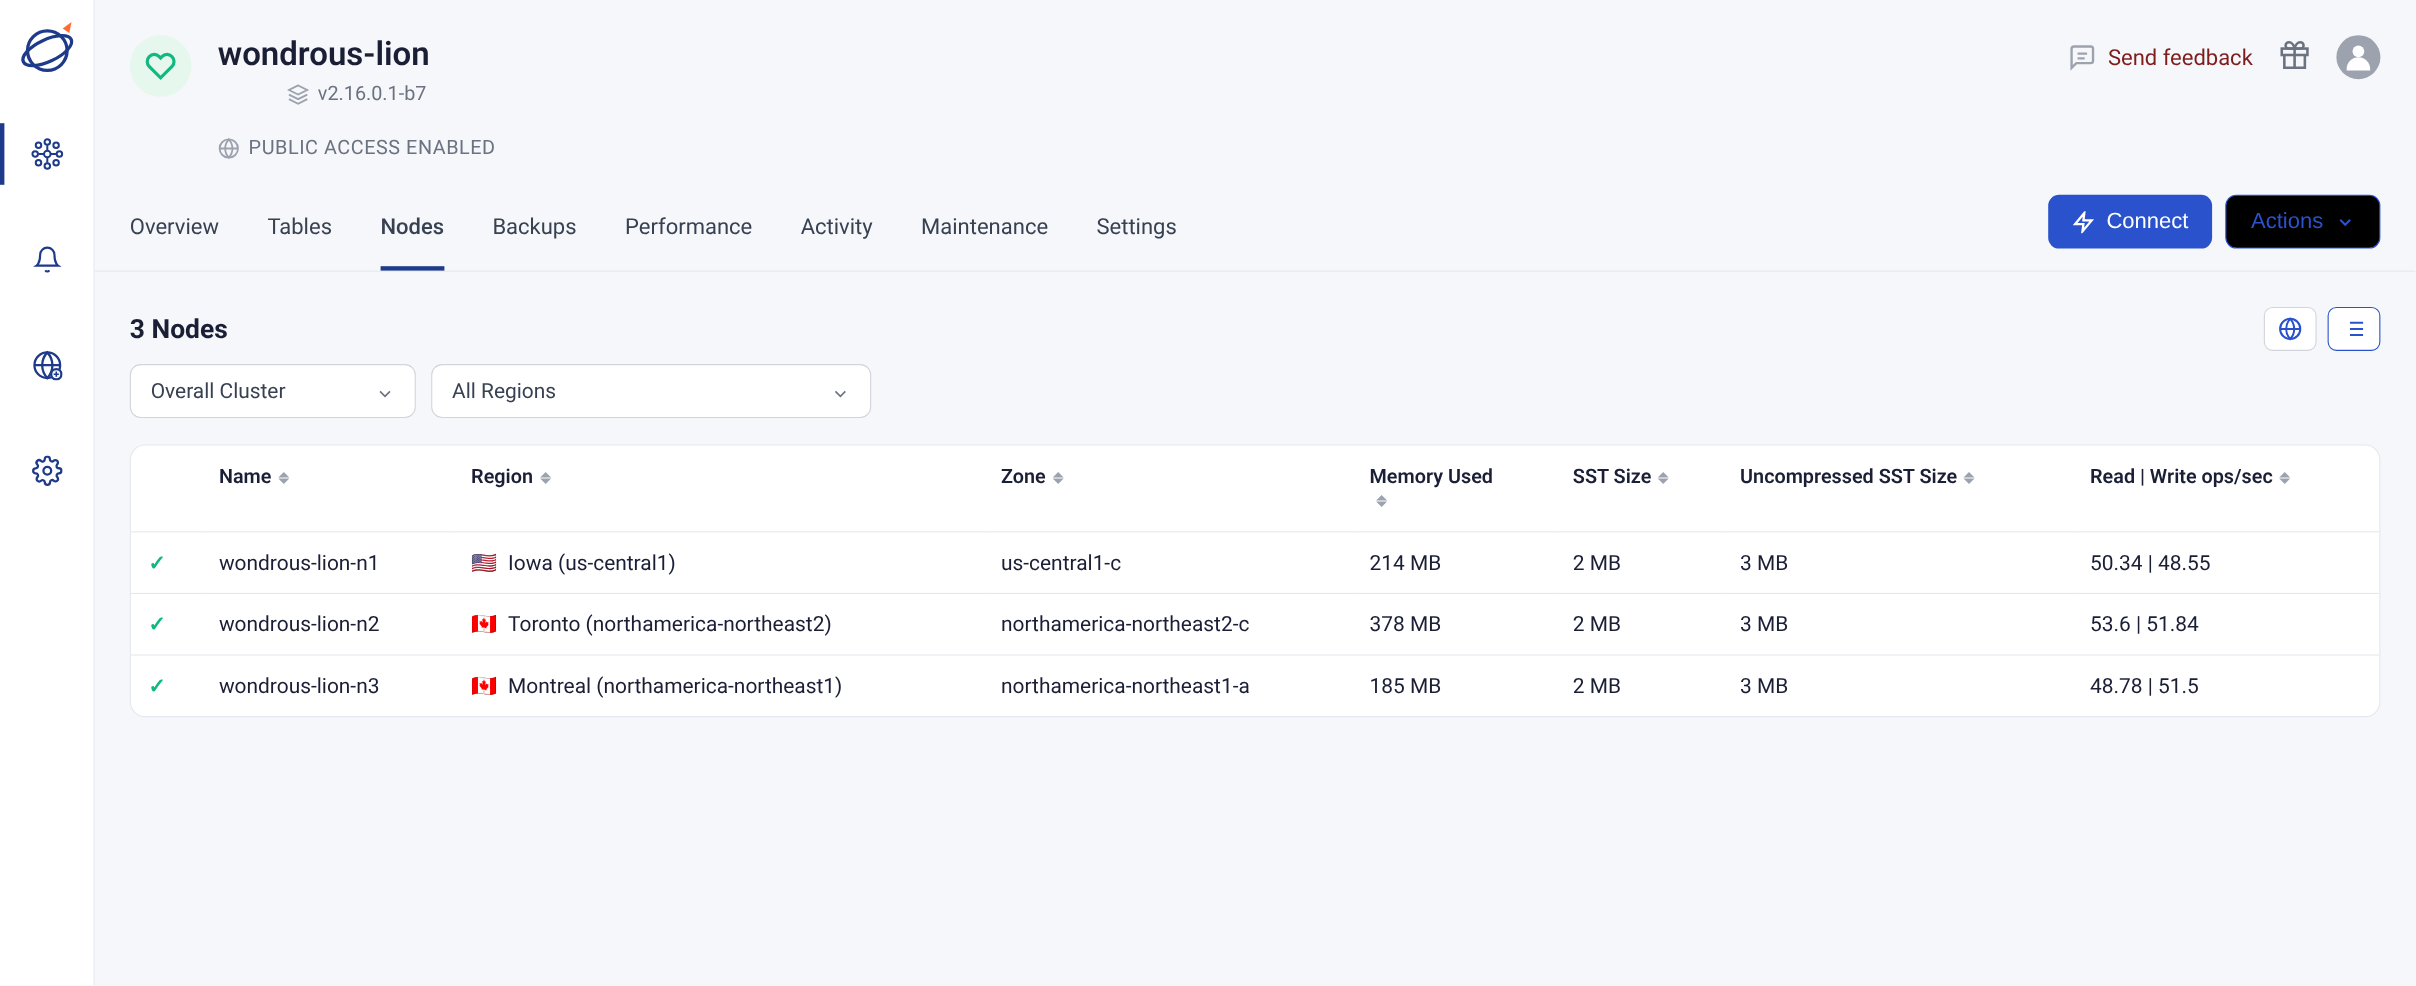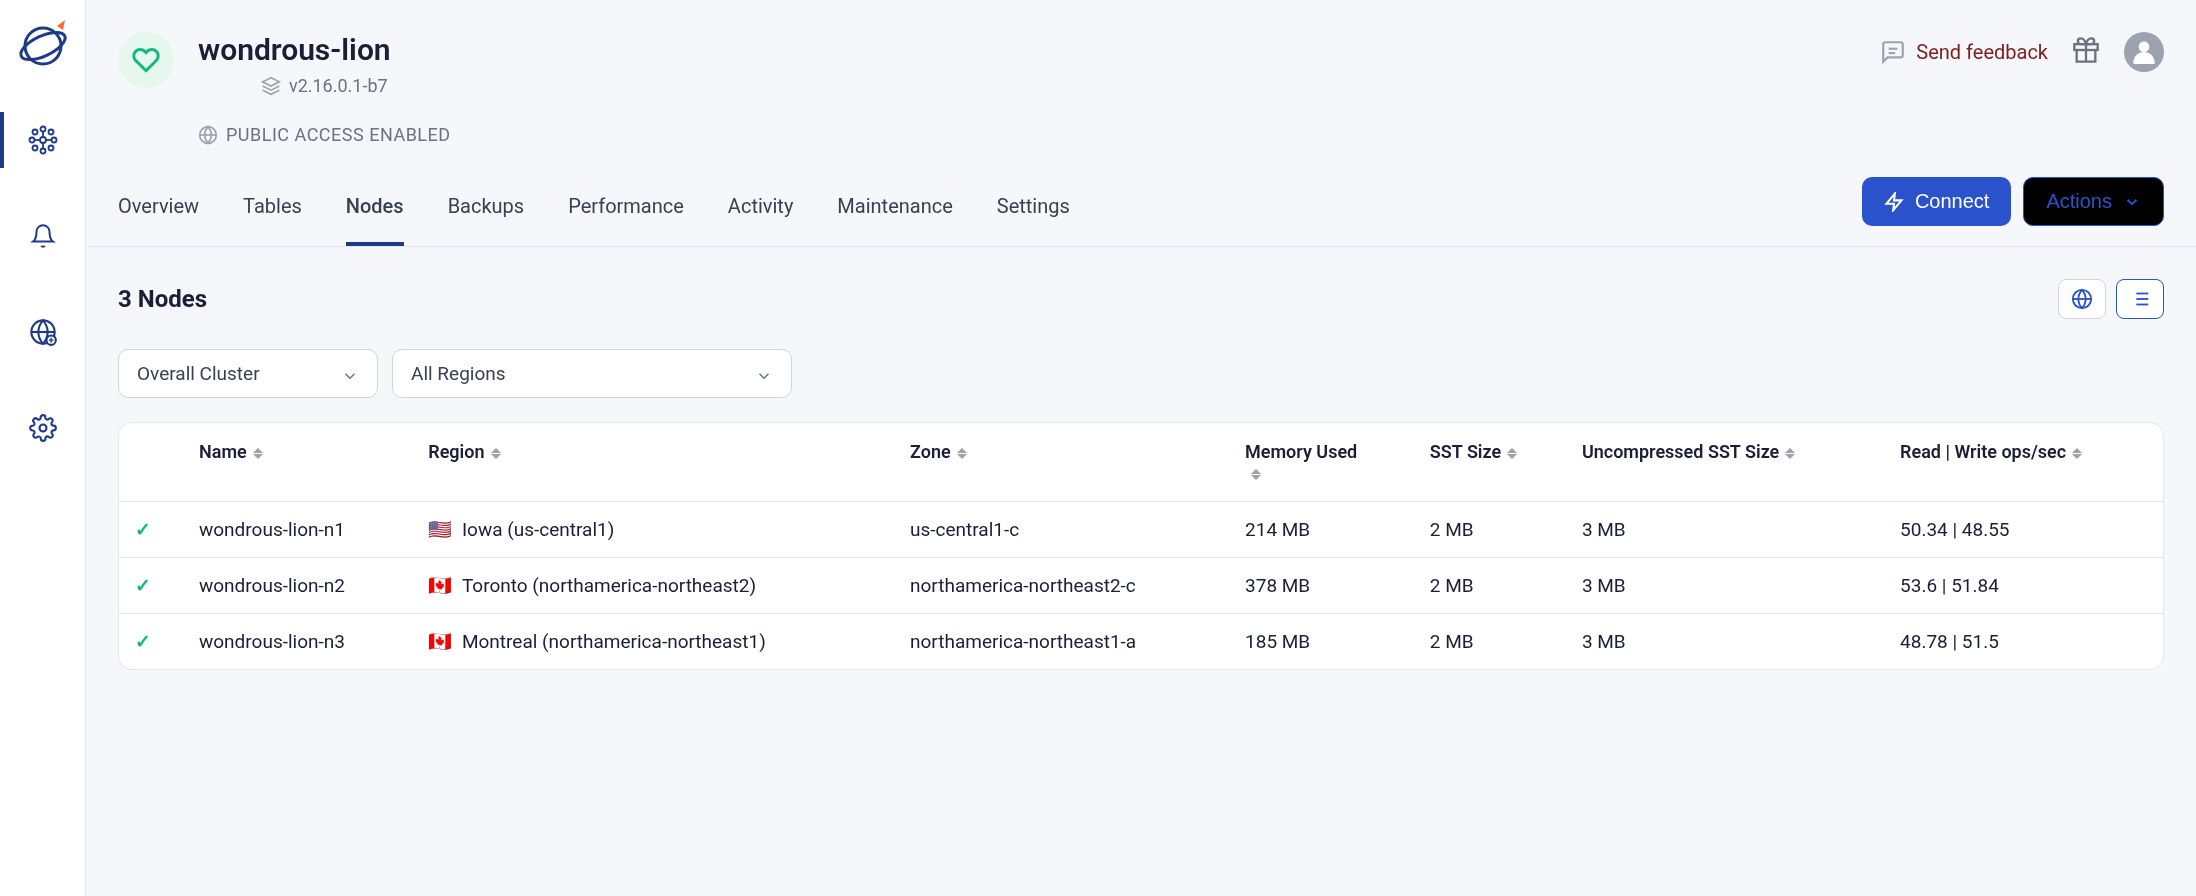--- a/index.html
+++ b/index.html
@@ -23,21 +23,21 @@
 .avatar { width:40px; height:40px; border-radius:50%; background:#9ca3af; display:flex; align-items:center; justify-content:center; }
 .tabs-row { display:flex; align-items:flex-end; justify-content:space-between; }
 .tabs { display:flex; gap:44px; }
 .tab { padding:0 0 24px 0; cursor:pointer; font-size:20px; color:#374151; border-bottom:4px solid transparent; }
 .tab.active { border-bottom-color:#1e3a8a; font-weight:500; }
 .actions { display:flex; gap:12px; padding-bottom:20px; }
 .btn { display:flex; align-items:center; gap:11px; padding:12px 22px; border-radius:10px; font-size:20px; font-weight:500; cursor:pointer; border:none; }
 .btn-primary { background:#2952cc; color:#fff; }
 .btn-outline { background:#000000; color:#2952cc; border:1.5px solid #2952cc; }
 .content { padding:32px; }
-.page-header { display:flex; align-items:center; justify-content:space-between; margin-bottom:30px; }
+.page-header { display:flex; align-items:center; justify-content:space-between; margin-bottom:12px; }
 .page-title { font-size:24px; font-weight:700; }
 .view-toggles { display:flex; gap:10px; }
 .view-btn { width:48px; height:40px; border-radius:8px; border:1.5px solid #d1d5db; background:#fff; display:flex; align-items:center; justify-content:center; cursor:pointer; }
 .view-btn.active { border-color:#2952cc; }
 .filters { display:flex; gap:14px; margin-bottom:24px; }
 .select { display:flex; align-items:flex-end; justify-content:space-between; padding:12px 18px; border:1px solid #d1d5db; border-radius:10px; background:#fff; cursor:pointer; font-size:19px; color:#374151; min-width:260px; }
 .select-region { min-width:400px; }
 .table-wrap { border:1px solid #e3e8ee; border-radius:14px; background:#fff; overflow:hidden; }
 table { width:100%; border-collapse:collapse; }
 th { text-align:left; padding:18px 14px; font-size:18px; font-weight:600; color:#1a1f36; vertical-align:top; }

